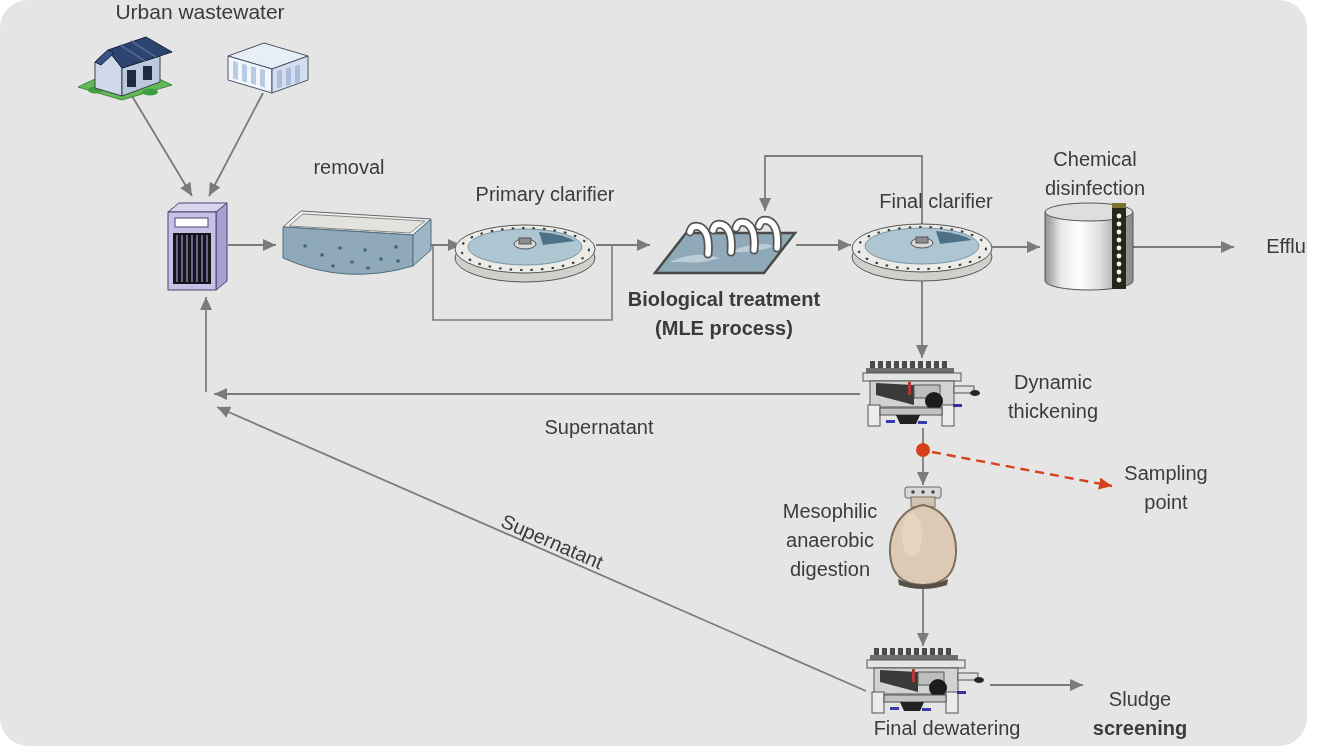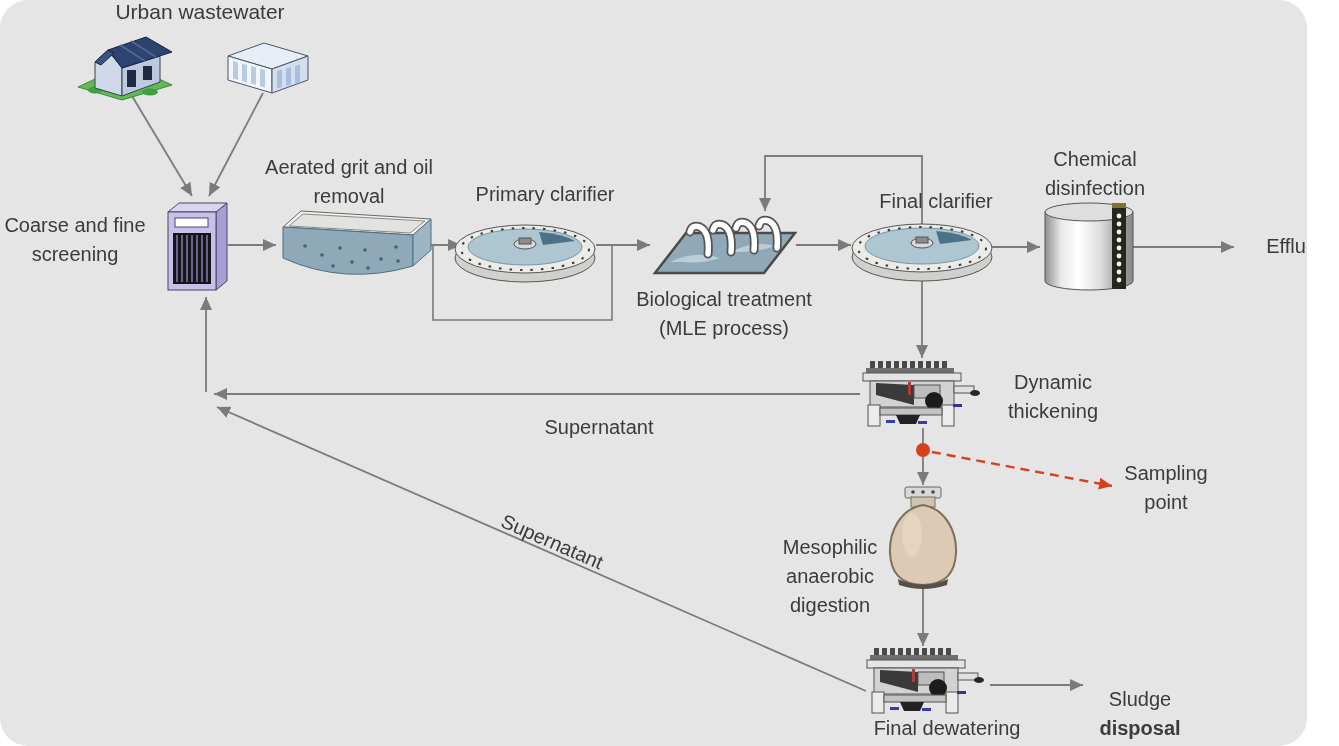--- a/index.html
+++ b/index.html
@@ -241,35 +241,30 @@
     <g>
       <path class="sample-line" d="M932,452 L1112,486" marker-end="url(#mAred)"></path>
       <circle cx="923" cy="450" r="7" fill="var(--sampling,#d6401a)"></circle>
     </g>
   </svg>
 
   <div class="lbl title" style="left:200px; top:-3px;">
     <span>Urban wastewater</span>
   </div>
 
-  <div class="lbl" style="left:75px; top:211px;">
-    <span>Coarse and fine</span>
-    <span>screening</span>
-  </div>
 
   <div class="lbl" style="left:349px; top:153px;">
-    <span>Aerated grit and oil</span>
     <span>removal</span>
   </div>
 
   <div class="lbl" style="left:545px; top:180px;">
     <span>Primary clarifier</span>
   </div>
 
-  <div class="lbl" style="left:724px; top:285px;">
+  <div class="lbl" style="left:724px; top:285px;font-weight:bold;">
     <span>Biological treatment</span>
     <span>(MLE process)</span>
   </div>
 
   <div class="lbl" style="left:936px; top:187px;">
     <span>Final clarifier</span>
   </div>
 
   <div class="lbl" style="left:1095px; top:145px;">
     <span>Chemical</span>
@@ -291,28 +286,28 @@
 
   <div class="lbl rot" style="left:552px; top:542px;">
     <span>Supernatant</span>
   </div>
 
   <div class="lbl" style="left:1166px; top:459px;">
     <span>Sampling</span>
     <span>point</span>
   </div>
 
-  <div class="lbl" style="left:830px; top:497px;margin-top:36px;">
+  <div class="lbl" style="left:830px; top:497px;">
     <span>Mesophilic</span>
     <span>anaerobic</span>
     <span>digestion</span>
   </div>
 
   <div class="lbl" style="left:927px; top:714px;margin-left:20px;">
     <span>Final dewatering</span>
   </div>
 
   <div class="lbl" style="left:1140px; top:685px;">
     <span>Sludge</span>
-    <span class="bold">disposal</span>
+    <span class="bold">screening</span>
   </div>
 
 </div>
 
 </body></html>

